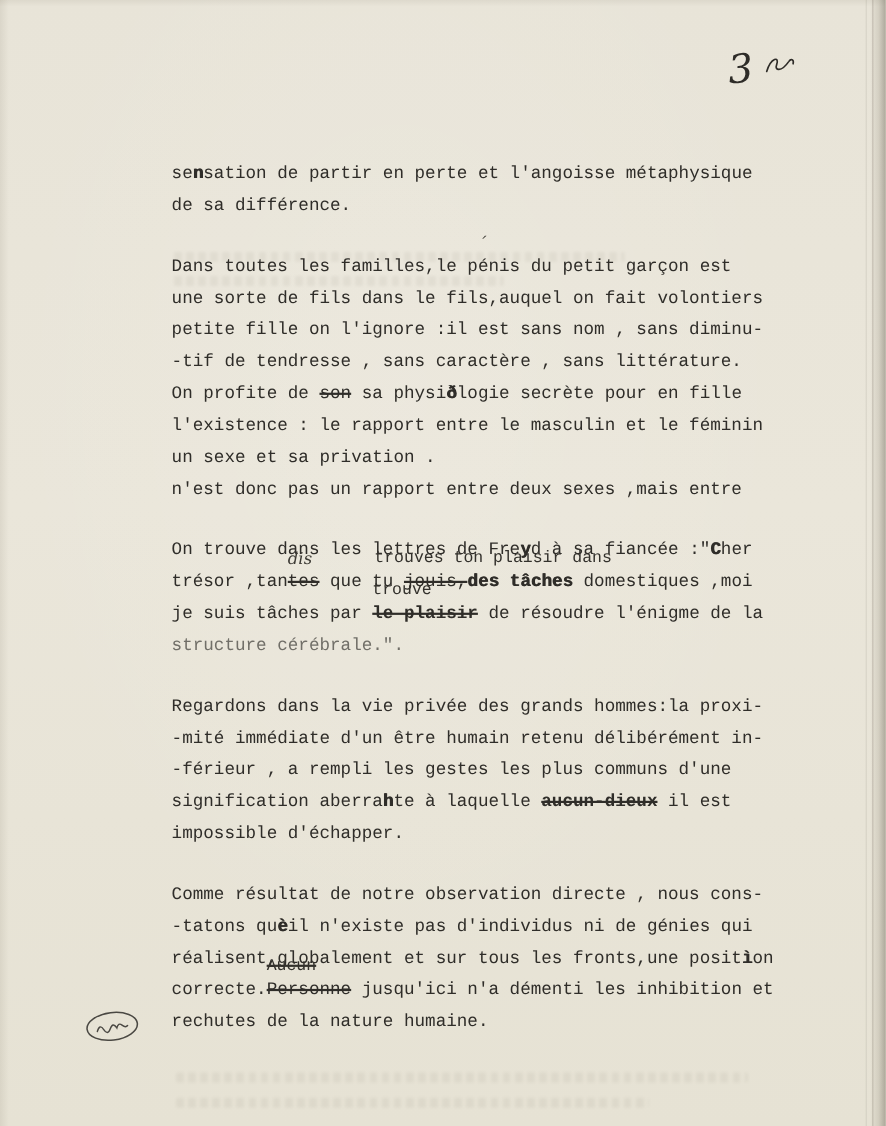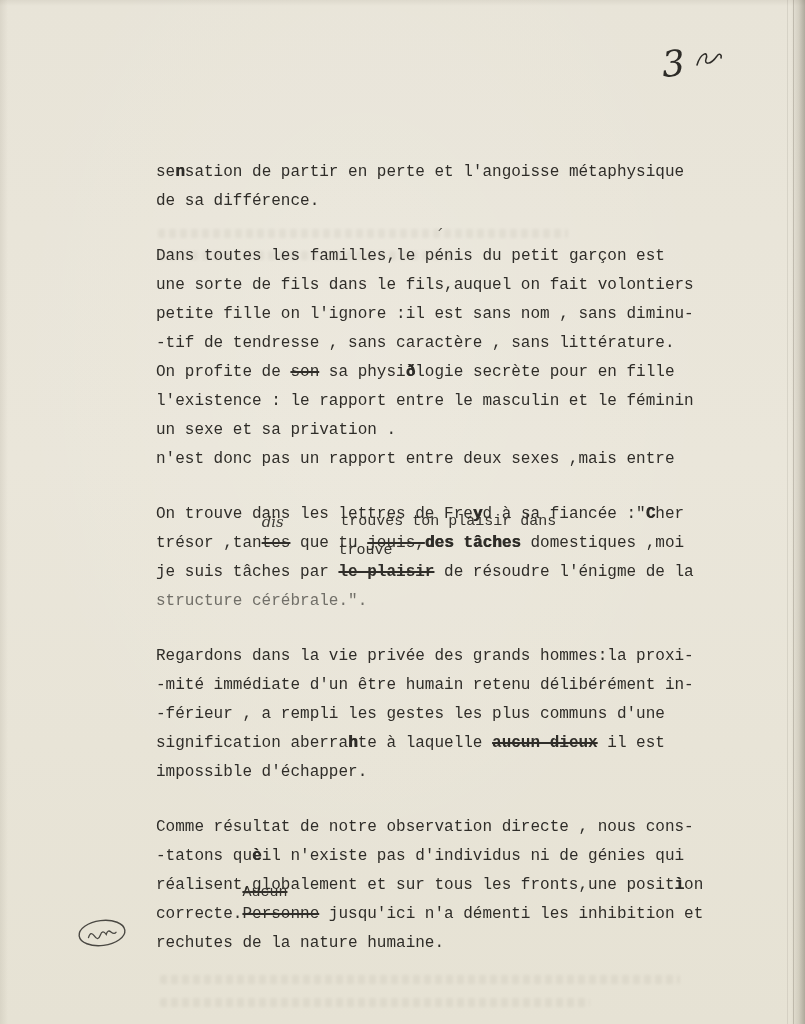--- a/index.html
+++ b/index.html
@@ -5,21 +5,21 @@
 <style>
   html,body{margin:0;padding:0;background:#b9b4a8;}
   .sheet{
     position:relative;width:805px;height:1024px;overflow:hidden;
     background:
       radial-gradient(ellipse at 45% 35%, rgba(255,255,255,.10), rgba(0,0,0,0) 60%),
       linear-gradient(180deg,#e8e4d8 0%,#eae6da 45%,#e6e2d4 100%);
     font-family:"Liberation Mono",monospace;
     color:#2f2d29;
   }
-  .body-text{position:absolute;left:156px;top:158px;font-size:16px;line-height:29px;}
+  .body-text{position:absolute;left:156px;top:144px;font-size:16px;line-height:29px;}
   .paragraph{margin-bottom:26px;}
   .line{white-space:pre;height:29px;}
   .x{text-decoration:line-through;text-decoration-thickness:1.8px;}
   .xx{text-decoration:line-through;text-decoration-thickness:2.4px;font-weight:bold;}
   .b{font-weight:bold;text-shadow:0.6px 0 0 currentColor;}
   .f{color:#716f68;}
   .anchor{position:relative;display:inline-block;}
   .ins{
     position:absolute;top:-14px;left:0;line-height:14px;font-size:15px;
     white-space:pre;text-decoration:none;font-weight:normal;color:#33312c;

